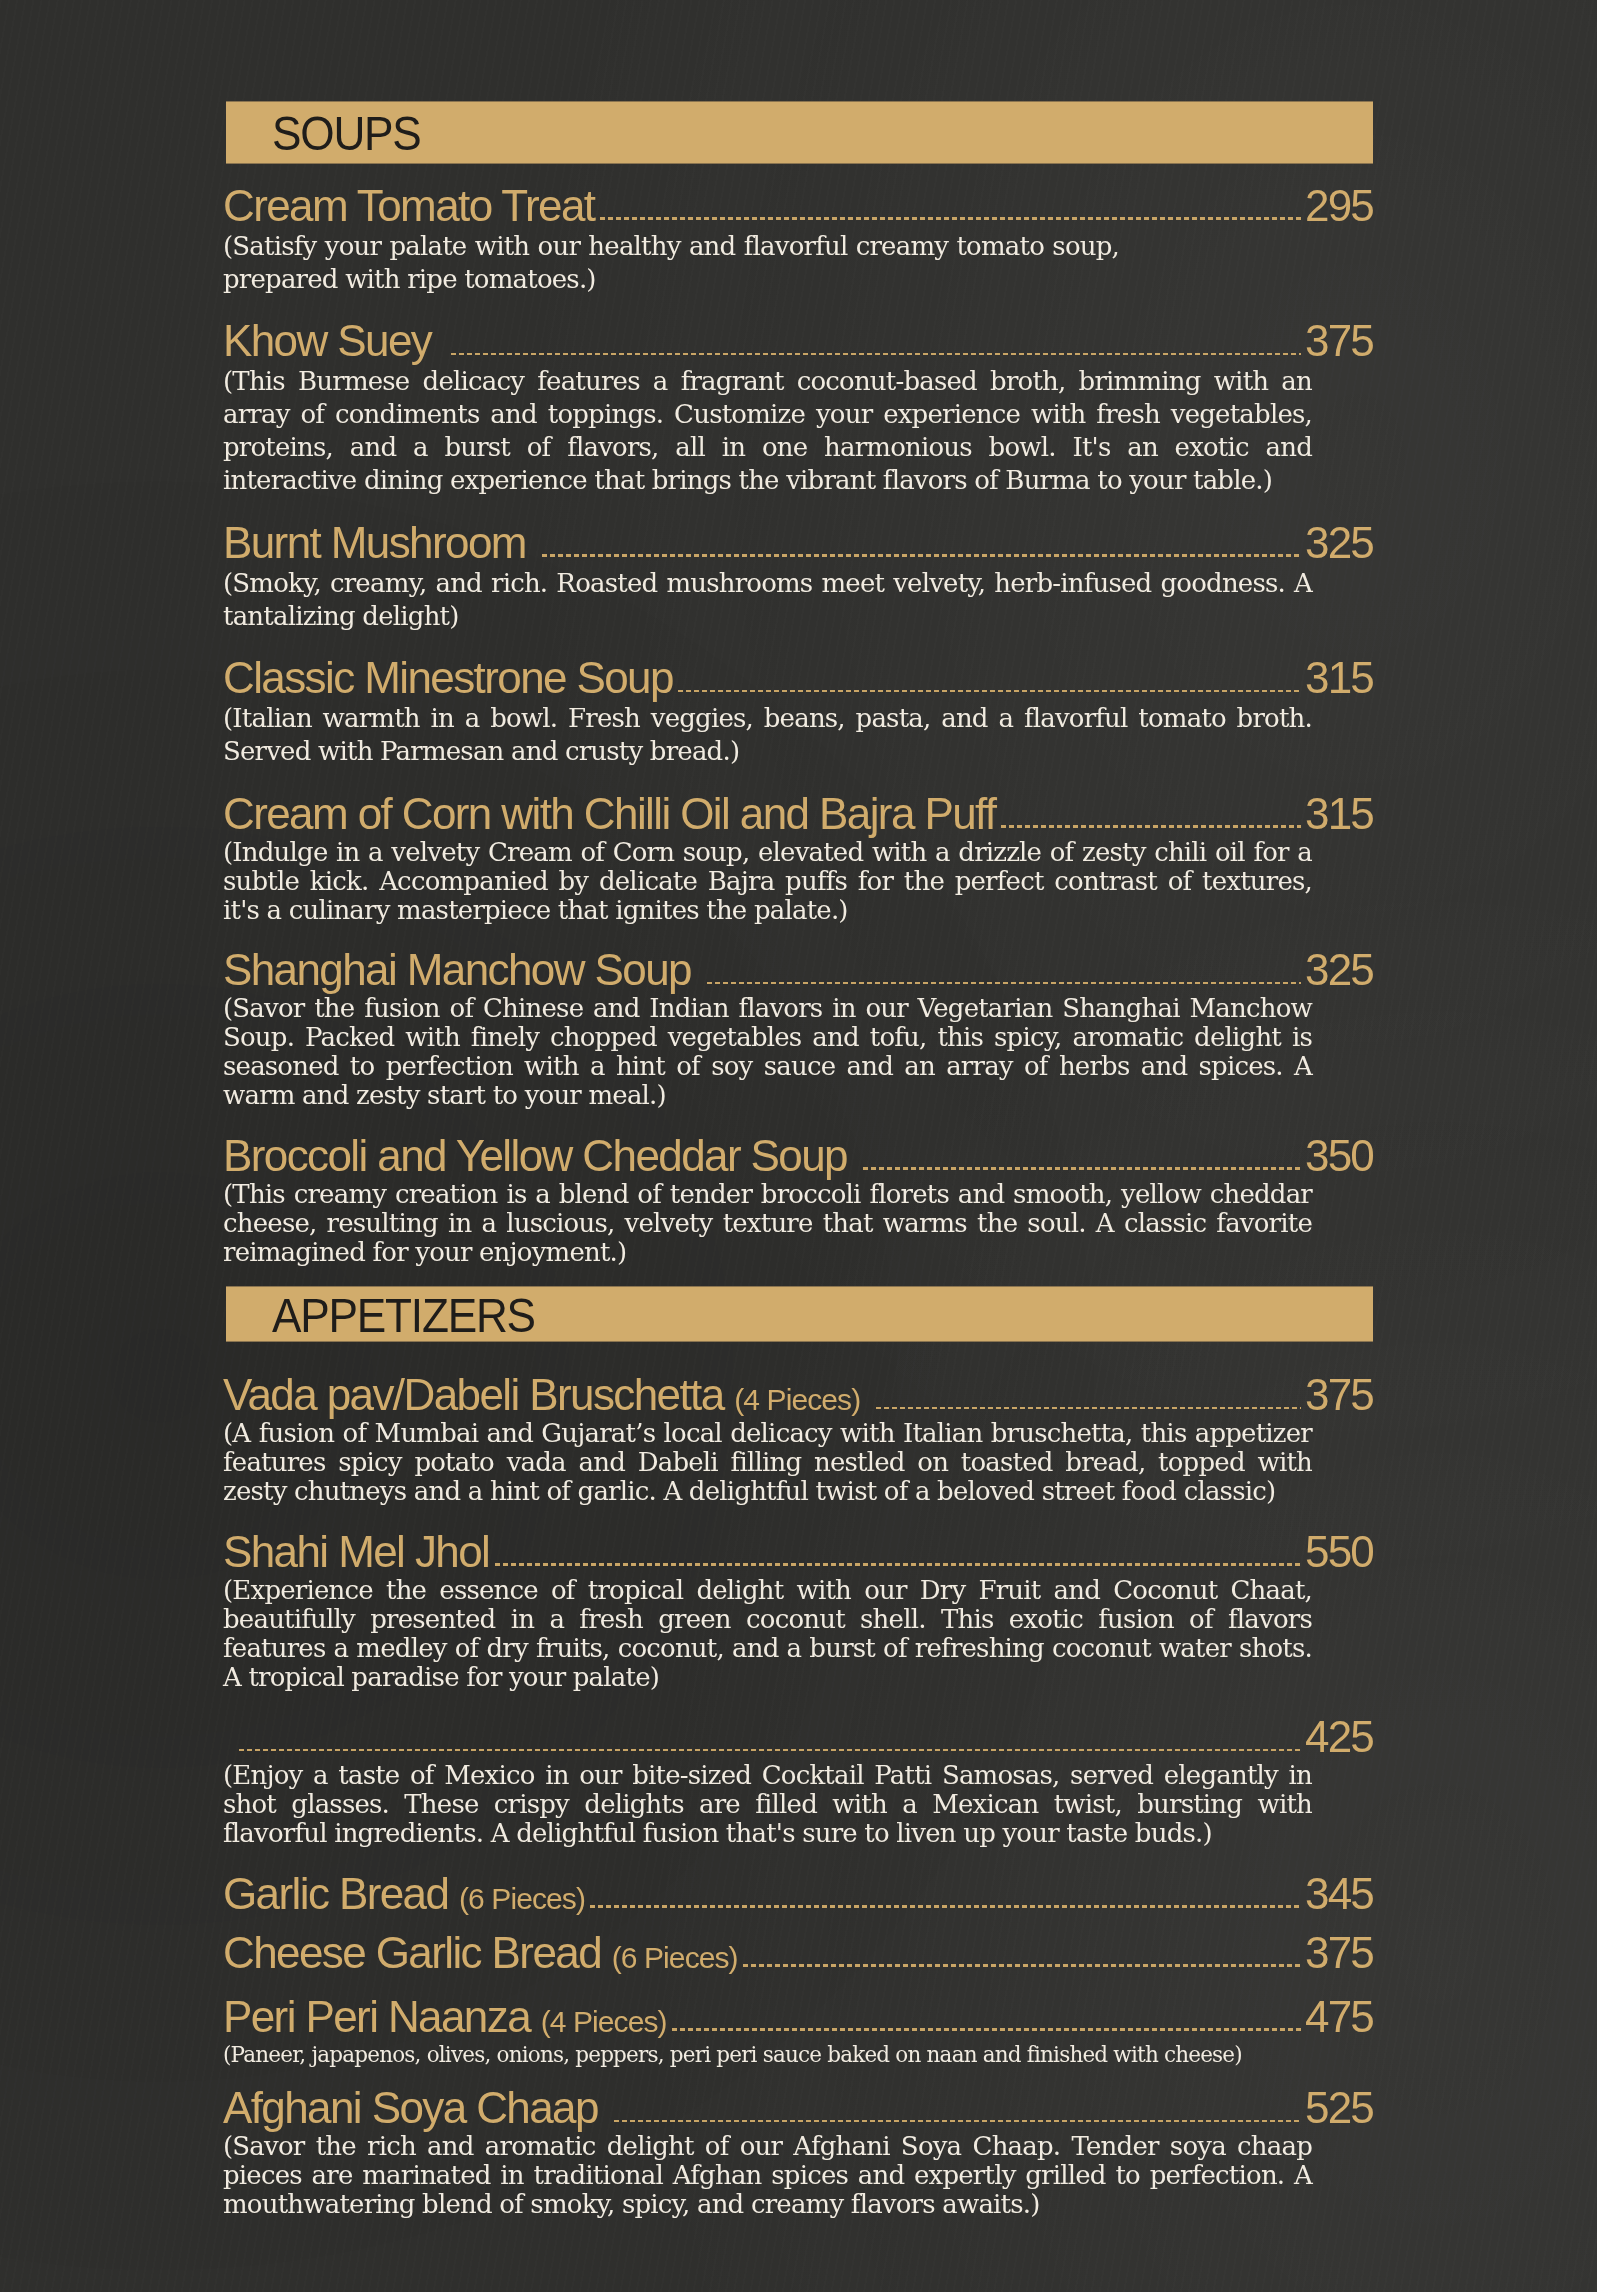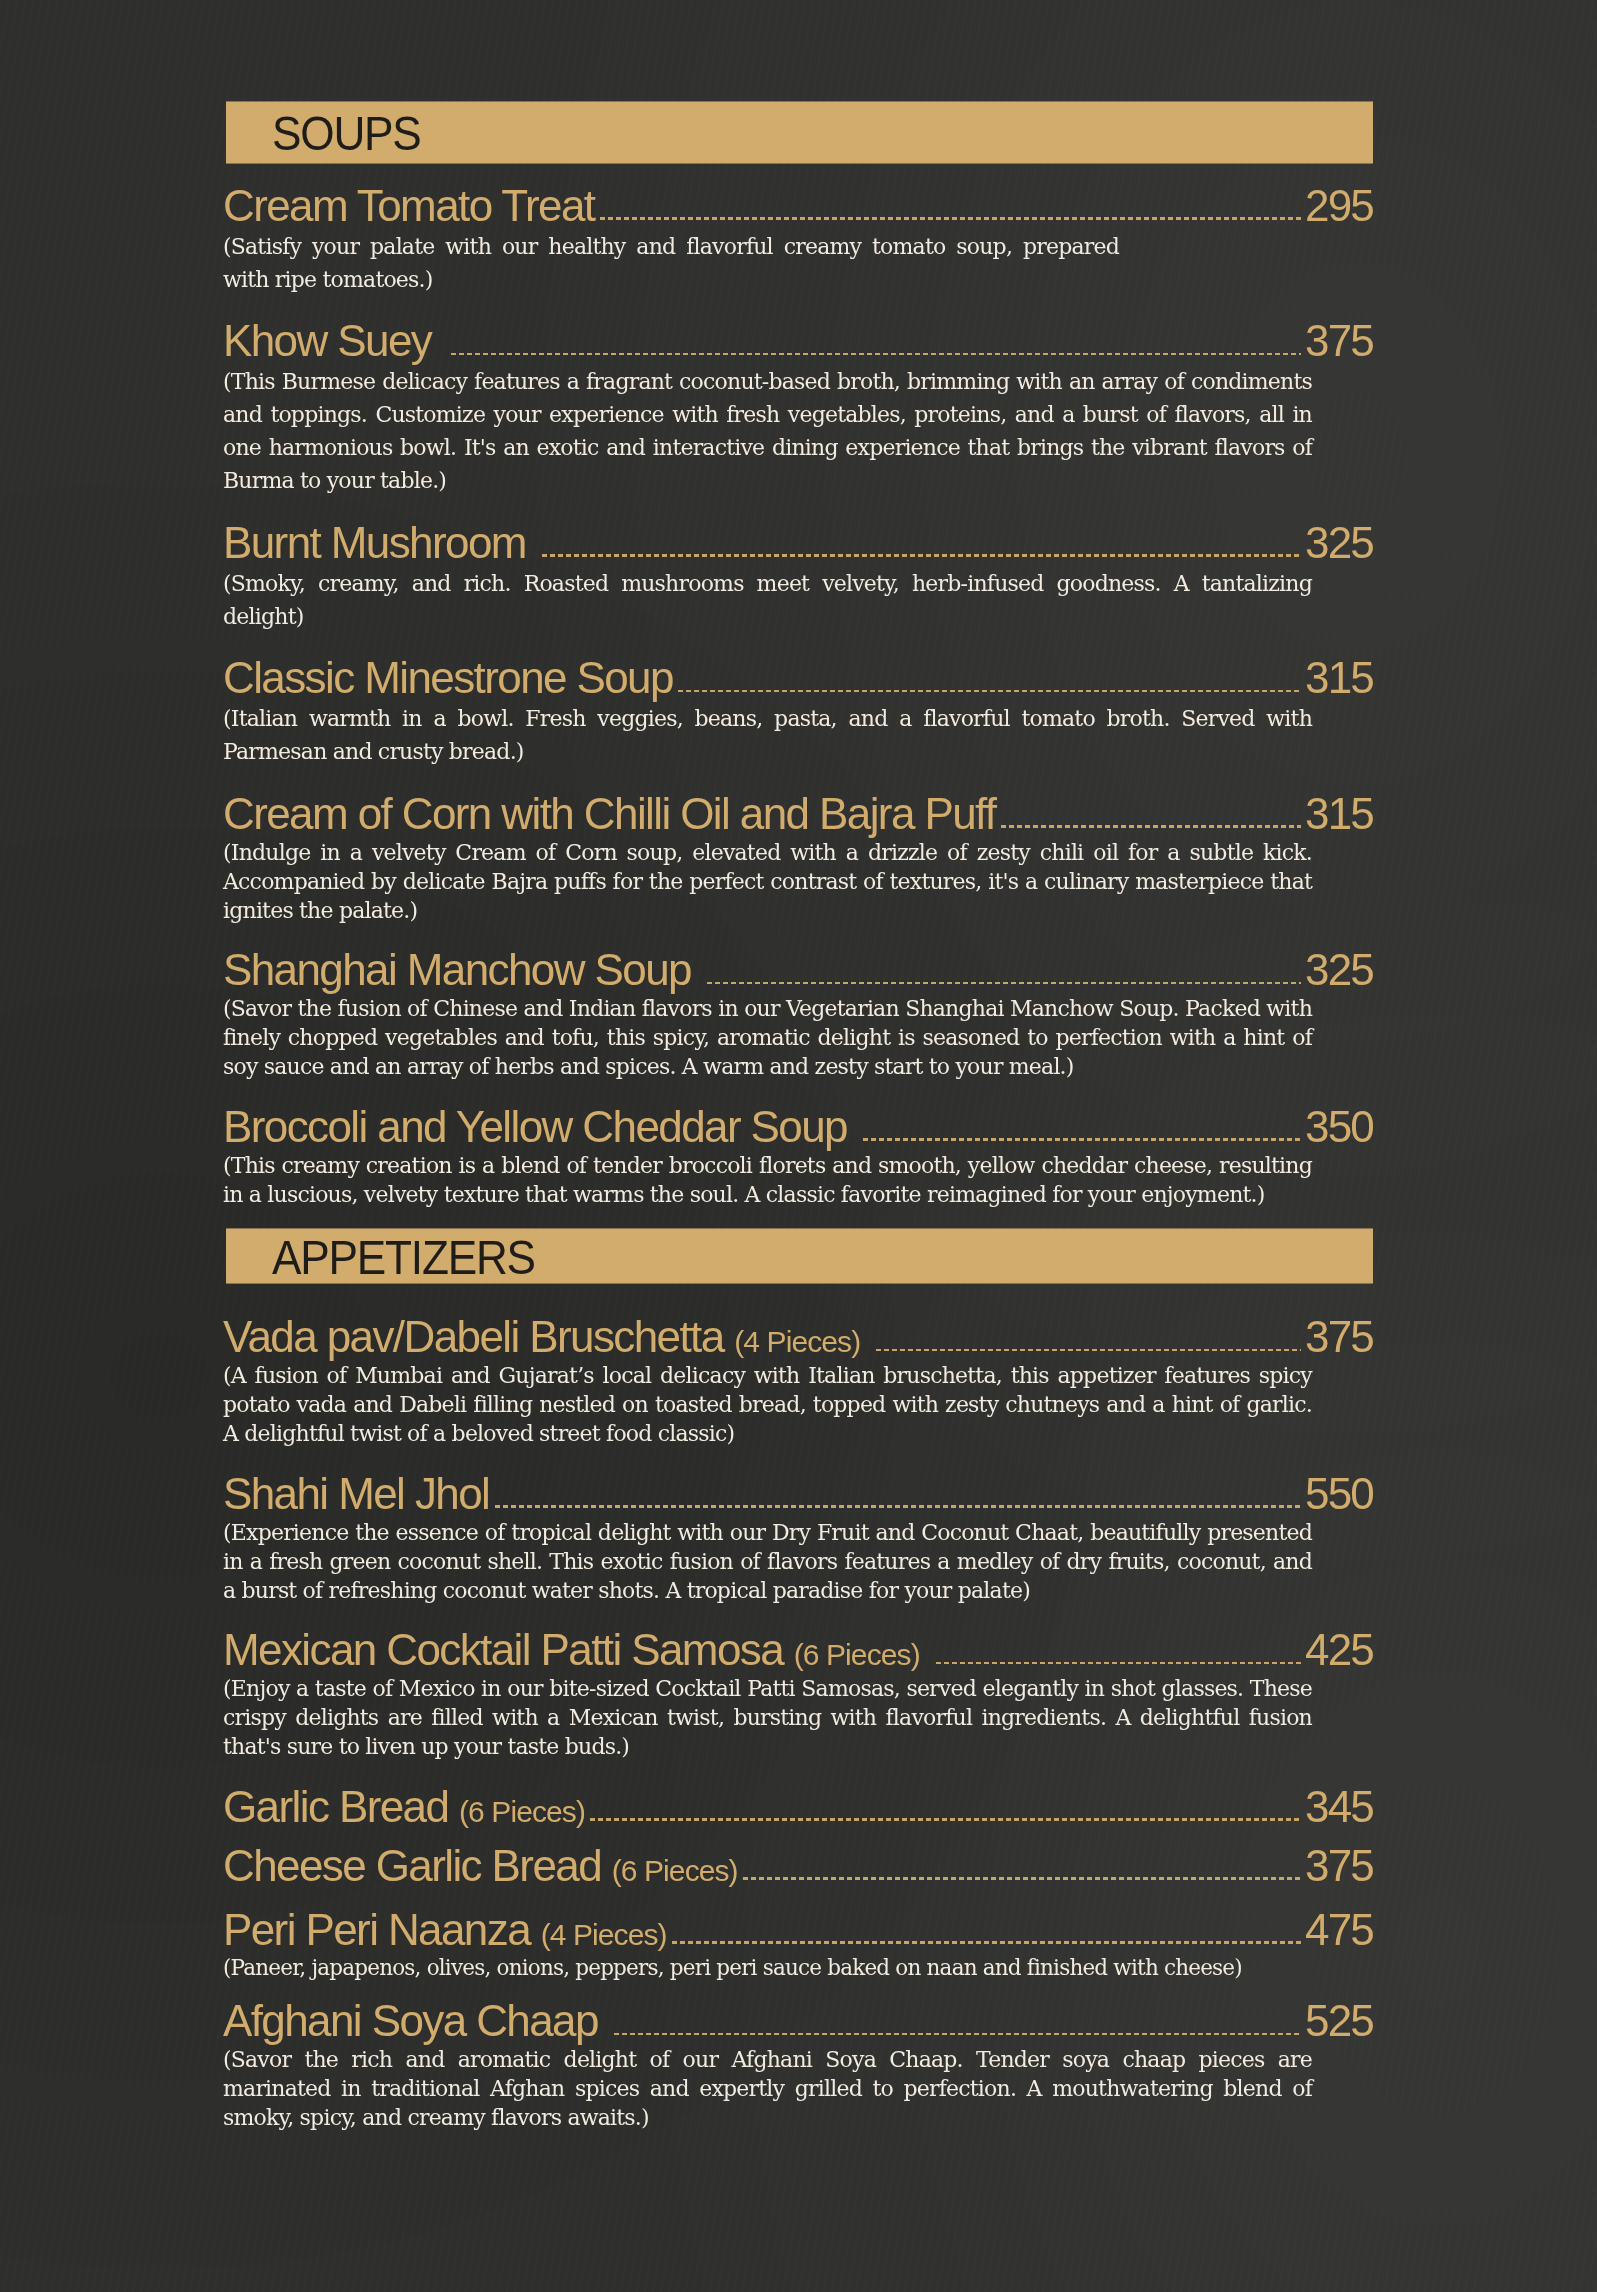--- a/index.html
+++ b/index.html
@@ -79,21 +79,21 @@
     .item-price {
       font-family: "Liberation Sans", sans-serif;
       font-size: 44px;
       color: #d1ac6c;
       letter-spacing: -1.8px;
       line-height: 1;
       flex: 0 0 auto;
     }
     .item-desc {
       font-family: "DejaVu Serif", serif;
-      font-size: 22px;
+      font-size: 26px;
       line-height: 33px;
       color: #f1ebe0;
       width: 1089px;
       text-align: justify;
       letter-spacing: -0.8px;
       margin-top: 1.8px;
     }
     .item-desc.tight {
       line-height: 29px;
     }
@@ -200,21 +200,20 @@
         <div class="item-head">
           <span class="item-name">Shahi Mel Jhol</span>
           <span class="leader"></span>
           <span class="item-price">550</span>
         </div>
         <div class="item-desc tight">(Experience the essence of tropical delight with our Dry Fruit and Coconut Chaat, beautifully presented in a fresh green coconut shell. This exotic fusion of flavors features a medley of dry fruits, coconut, and a burst of refreshing coconut water shots. A tropical paradise for your palate)</div>
       </div>
 
       <div class="item">
         <div class="item-head">
-          <span class="item-name"><span>Mexican Cocktail Patti Samosa</span> <span class="pieces">(6 Pieces)</span></span>
           <span class="leader" style="margin-left:16px;"></span>
           <span class="item-price">425</span>
         </div>
         <div class="item-desc tight">(Enjoy a taste of Mexico in our bite-sized Cocktail Patti Samosas, served elegantly in shot glasses. These crispy delights are filled with a Mexican twist, bursting with flavorful ingredients. A delightful fusion that's sure to liven up your taste buds.)</div>
       </div>
 
       <div class="item no-desc">
         <div class="item-head">
           <span class="item-name"><span>Garlic Bread</span> <span class="pieces">(6 Pieces)</span></span>
           <span class="leader"></span>

